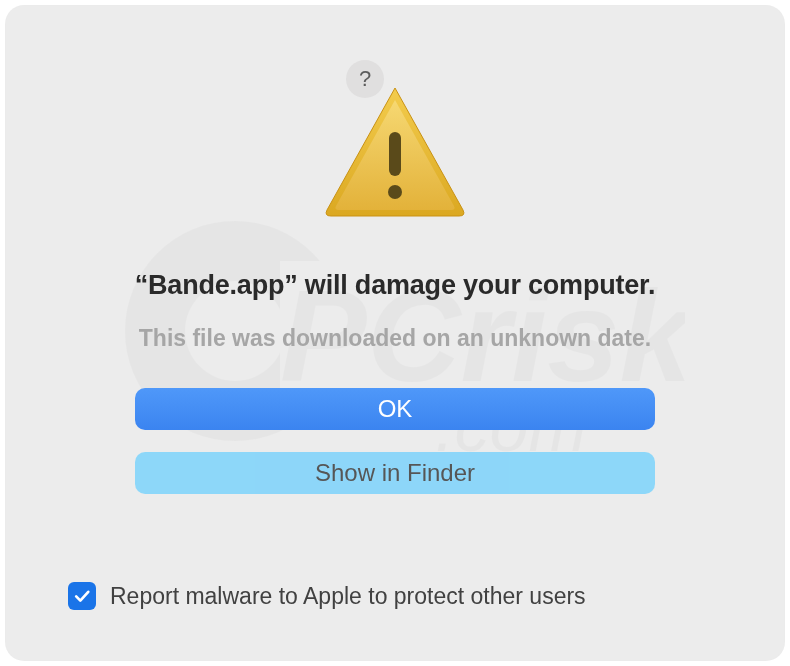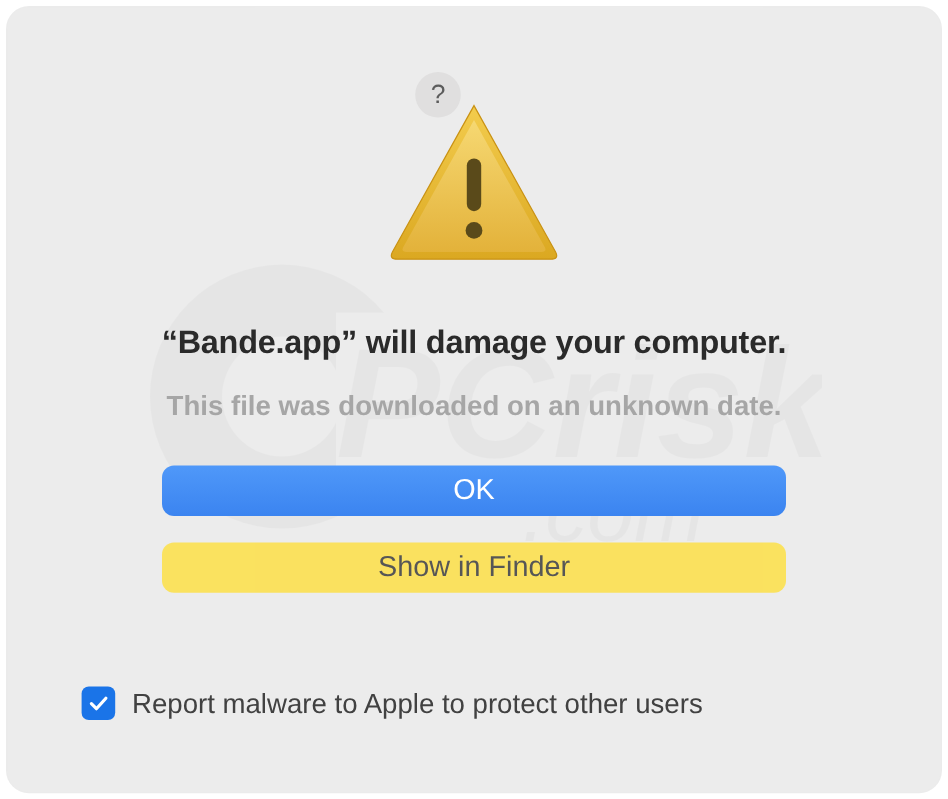--- a/index.html
+++ b/index.html
@@ -86,32 +86,32 @@
       cursor: pointer;
       display: flex;
       align-items: center;
       justify-content: center;
     }
     .btn-primary {
       background: linear-gradient(180deg, #4f98f9 0%, #3b84f0 100%);
       color: #ffffff;
     }
     .btn-secondary {
-      background: #fde047;
+      background: #7dd3fc;
       color: #3d3d3d;
       opacity: 0.85;
     }
     .checkbox-row {
       display: flex;
       align-items: center;
       gap: 14px;
       width: 100%;
       padding-left: 12px;
       margin-top: auto;
-      margin-bottom: 20px;
+      margin-bottom: 10px;
     }
     .checkbox {
       width: 28px;
       height: 28px;
       border-radius: 6px;
       background: #1a74e8;
       display: flex;
       align-items: center;
       justify-content: center;
       flex-shrink: 0;

